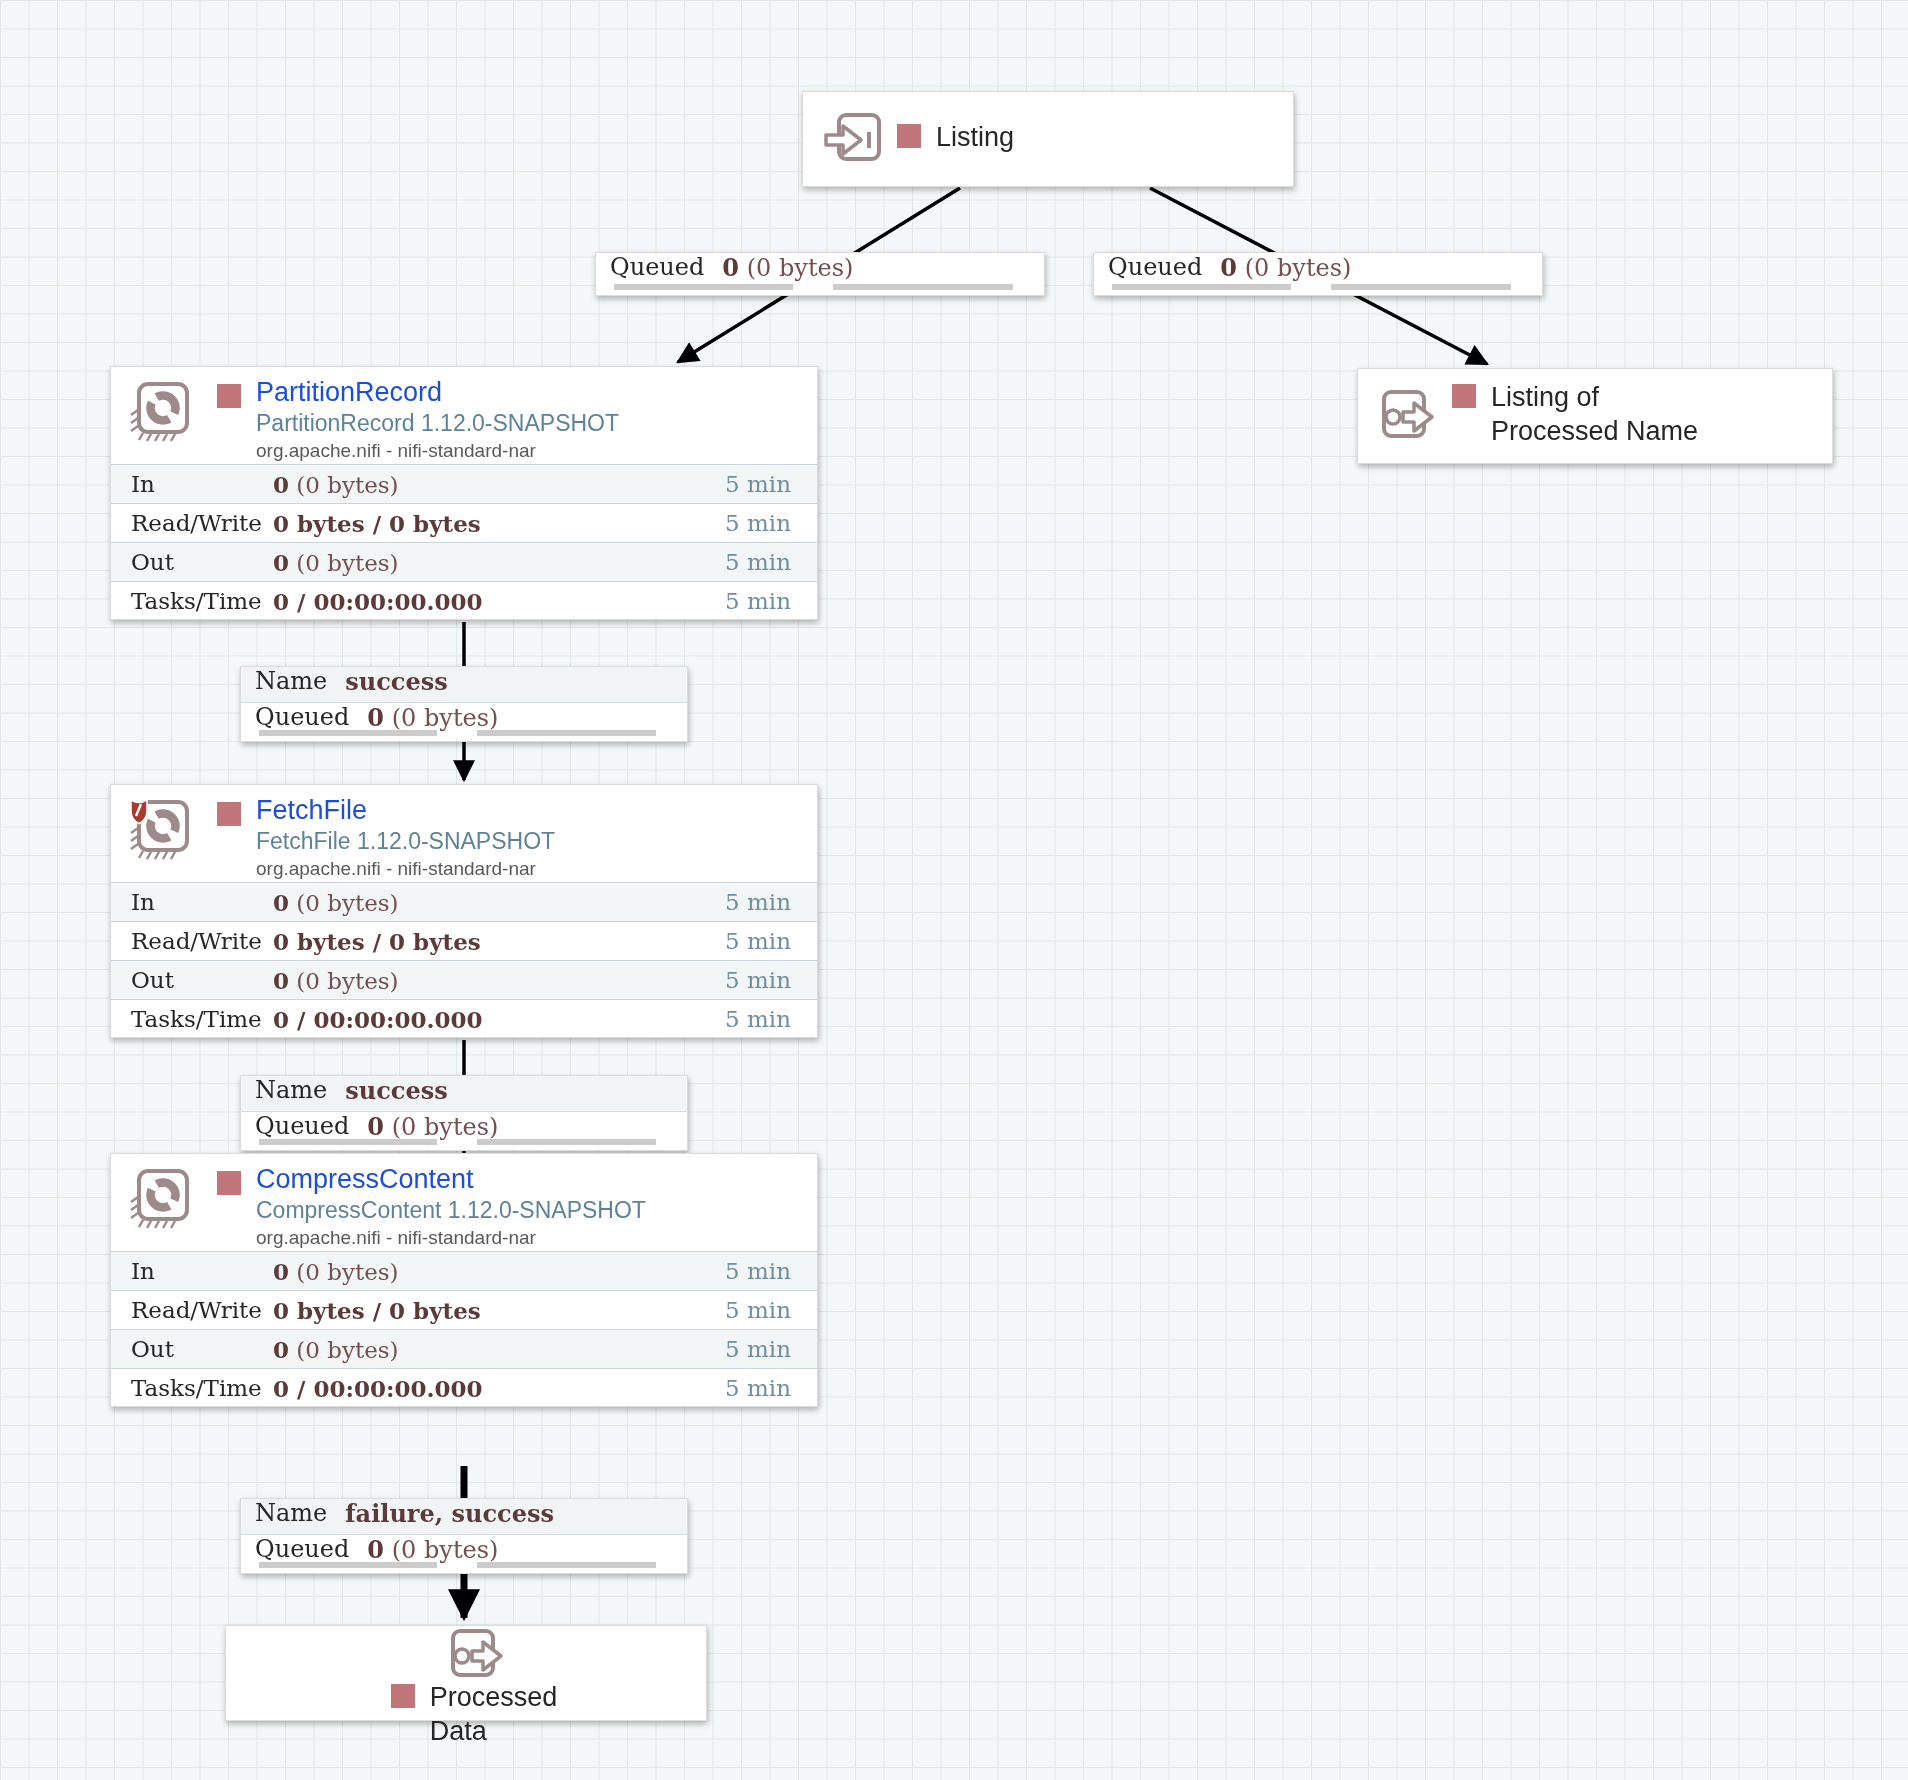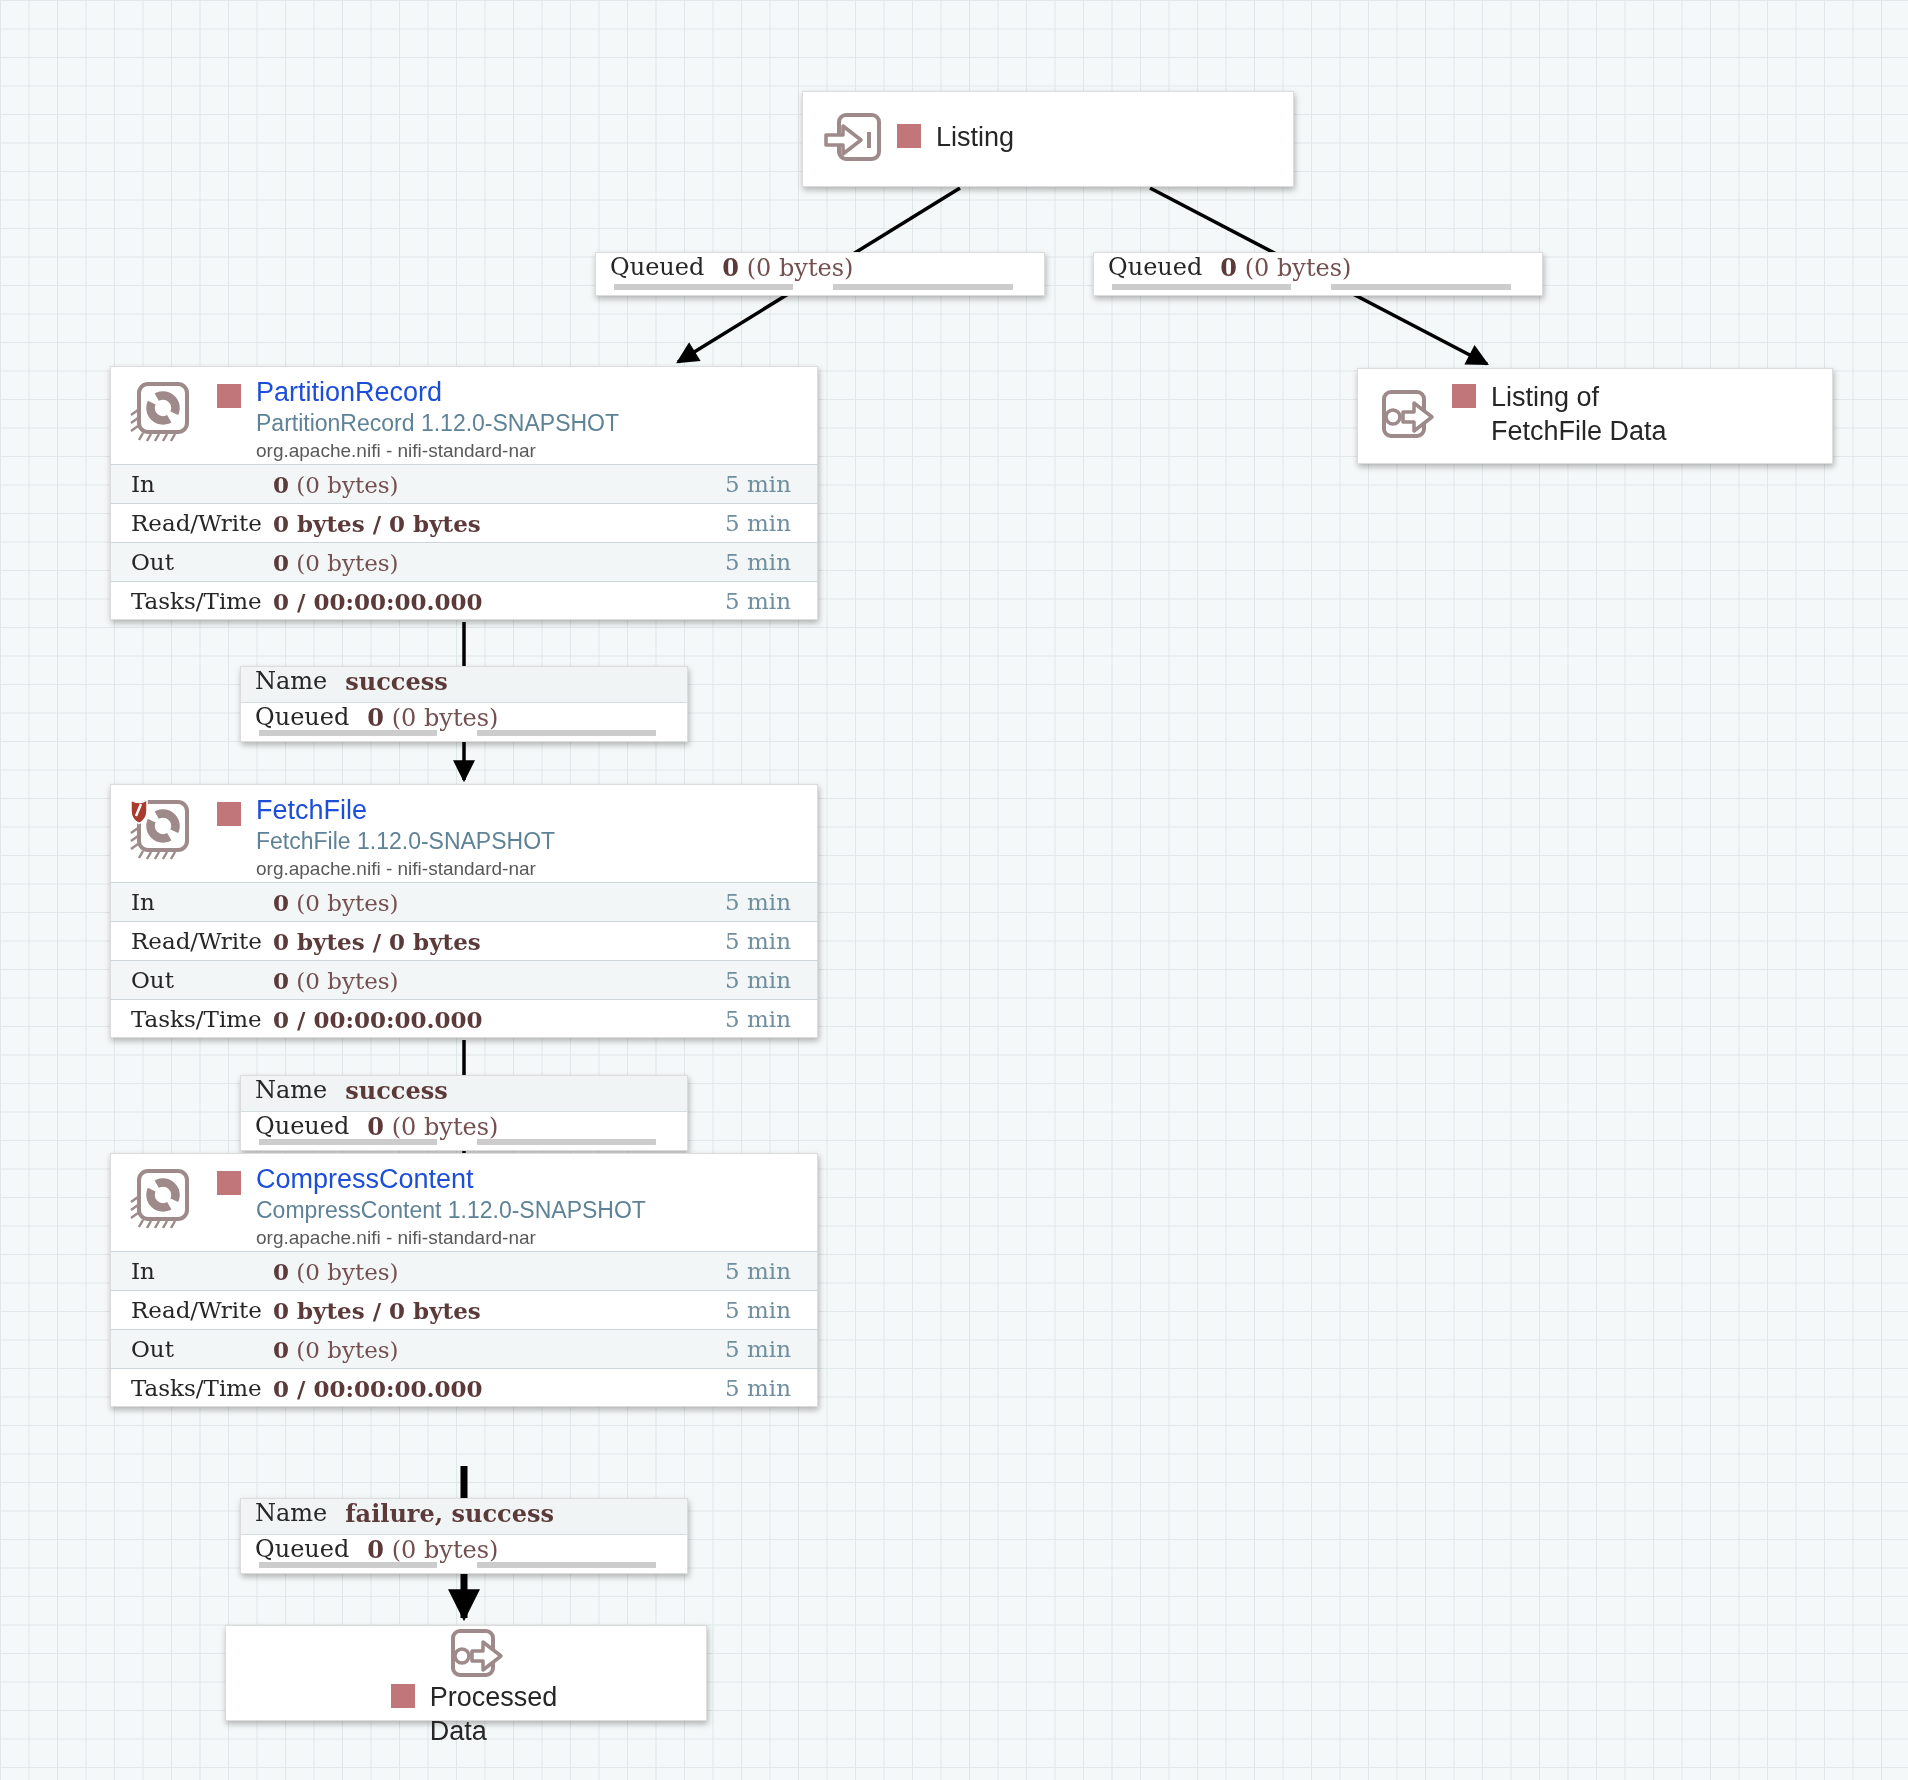--- a/index.html
+++ b/index.html
@@ -174,21 +174,21 @@
   <div class="comp port" style="left:1357px;top:368px;width:476px;height:96px;">
     <svg class="port-icon" width="58" height="58" viewBox="0 0 58 58">
       <rect x="6" y="5" width="40" height="44" rx="7" fill="#fff" class="icon-stroke" stroke-width="4"></rect>
       <circle cx="15" cy="30" r="7" fill="#fff" class="icon-stroke" stroke-width="3.5"></circle>
       <path d="M25,25 h11 v-9 l18,14 -18,14 v-9 H25 z" fill="#fff" class="icon-stroke" stroke-width="3.5" stroke-linejoin="round"></path>
     </svg>
     <div class="port-right">
       <div class="state-square"></div>
       <div class="port-title">
         <div>Listing of</div>
-        <div>FetchFile Data</div>
+        <div>Processed Name</div>
       </div>
     </div>
   </div>
 
   <div class="comp clabel" style="left:240px;top:666px;width:448px;height:76px;">
     <div class="crow namerow">
       <span class="k">Name</span>
       <span class="v"><b>success</b></span>
     </div>
     <div class="crow">

